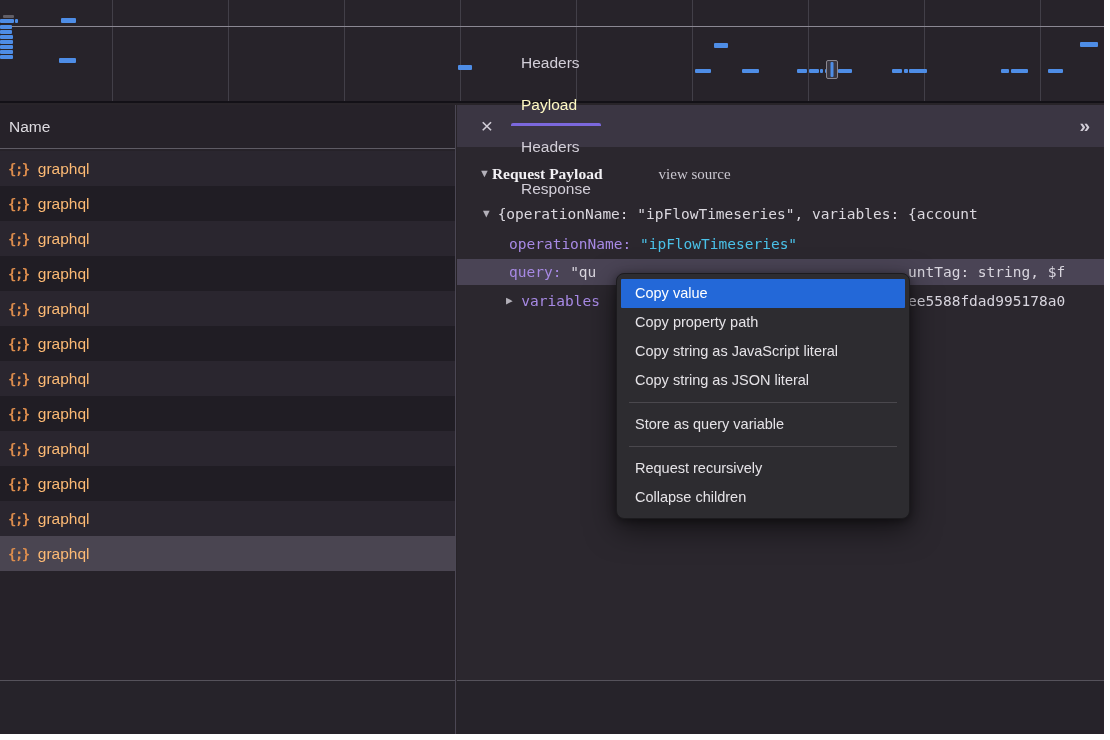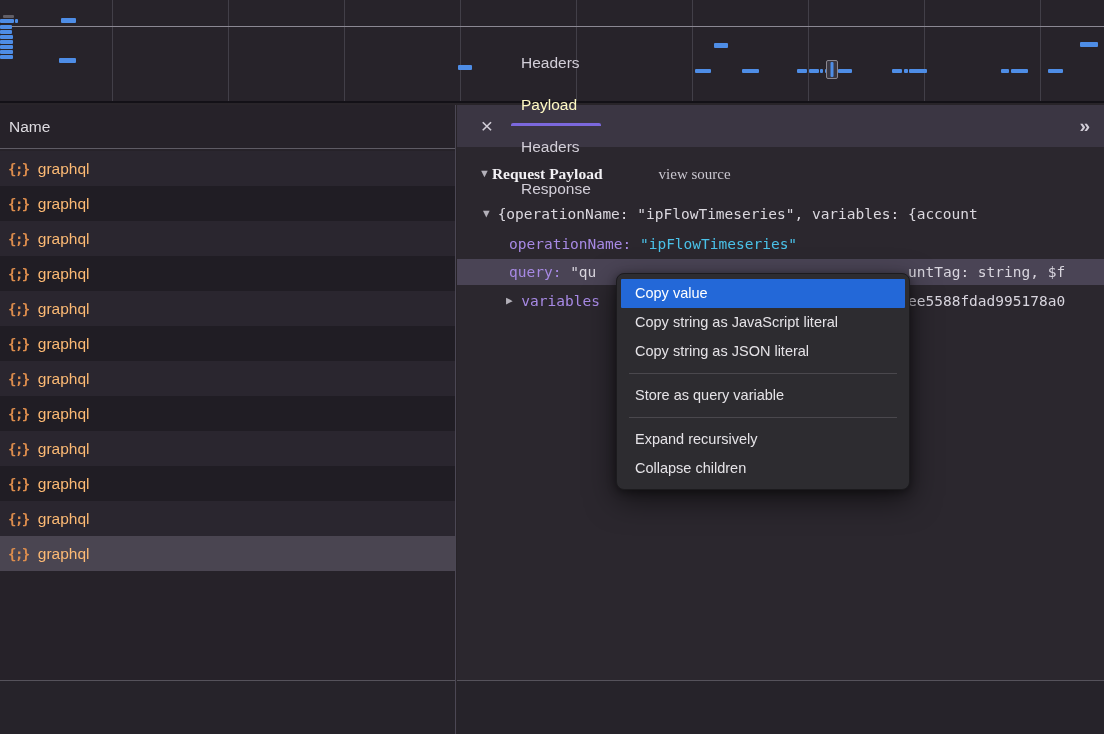--- a/index.html
+++ b/index.html
@@ -204,21 +204,22 @@
         <span class="tri">▶</span><span> </span><span class="k">variables</span>
         <span class="frag sel-txt">ee5588fdad995178a0</span>
       </div>
     </div>
 
     <div class="right-footer"></div>
   </div>
 
   <div class="ctx-menu" id="ctx-host">
       <div class="ctx-item hl" style="background: rgb(35, 104, 216);">Copy value</div>
+      <div class="ctx-item">Copy property path</div>
       <div class="ctx-item">Copy string as JavaScript literal</div>
       <div class="ctx-item">Copy string as JSON literal</div>
       <div class="ctx-sep"></div>
       <div class="ctx-item">Store as query variable</div>
       <div class="ctx-sep"></div>
-      <div class="ctx-item">Expand recursively</div>
+      <div class="ctx-item">Request recursively</div>
       <div class="ctx-item">Collapse children</div>
     </div>
 </div>
 
 </body></html>

